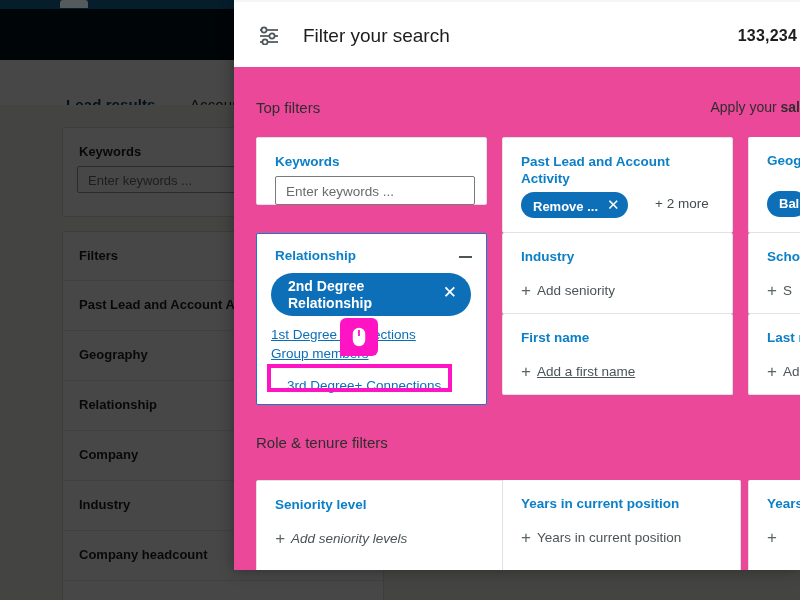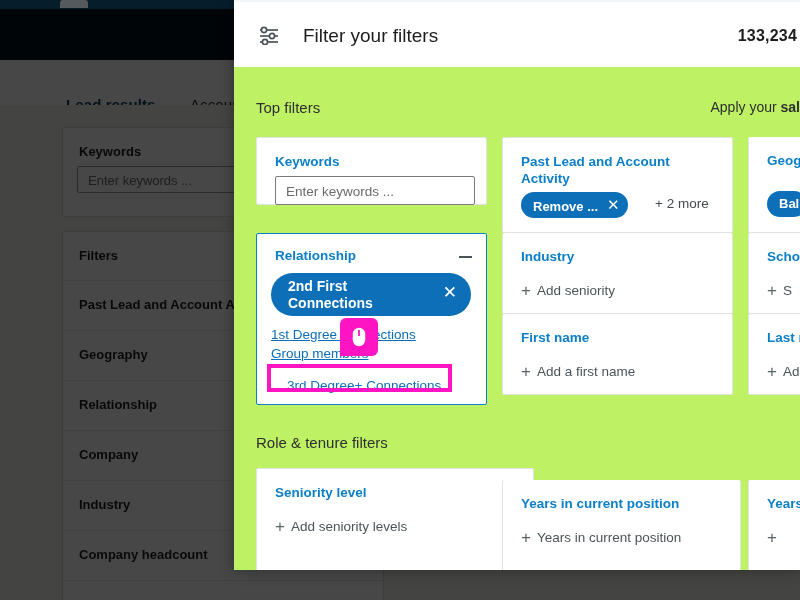--- a/index.html
+++ b/index.html
@@ -195,21 +195,21 @@
     font-weight: bold;
     color: #1d1d1d;
     letter-spacing: .2px;
     text-align: center;
   }
 
   .modal-scroll {
     position: absolute;
     left: 0; top: 67px;
     width: 566px; height: 503px;
-    background: #bef264;
+    background: #ec4899;
     overflow: hidden;
   }
 
   .section-head {
     position: absolute;
     font-size: 15px;
     color: #2e2e2e;
   }
   .section-head.top-filters { left: 22px; top: 32px; }
   .section-head.role-tenure { left: 22px; top: 367px; }
@@ -446,21 +446,21 @@
       <span class="modal-header-icon">
         <svg width="22" height="20" viewBox="0 0 22 20">
           <line x1="2" y1="5" x2="20" y2="5" stroke="#4b5458" stroke-width="1.7"></line>
           <line x1="2" y1="11" x2="20" y2="11" stroke="#4b5458" stroke-width="1.7"></line>
           <line x1="2" y1="17" x2="20" y2="17" stroke="#4b5458" stroke-width="1.7"></line>
           <circle cx="6" cy="5" r="2.6" fill="#ffffff" stroke="#4b5458" stroke-width="1.7"></circle>
           <circle cx="14" cy="11" r="2.6" fill="#ffffff" stroke="#4b5458" stroke-width="1.7"></circle>
           <circle cx="7" cy="17" r="2.6" fill="#ffffff" stroke="#4b5458" stroke-width="1.7"></circle>
         </svg>
       </span>
-      <div class="modal-title">Filter your filters</div>
+      <div class="modal-title">Filter your search</div>
       <div class="modal-count">133,234</div>
     </div>
 
     <div class="modal-scroll">
 
       <div class="section-head top-filters">Top filters</div>
 
       <div class="apply-note">
         <span>Apply your </span><b>sal</b>
       </div>
@@ -469,21 +469,21 @@
         <div class="fbox-title">Keywords</div>
         <div class="kw-input">Enter keywords ...</div>
       </div>
 
       <div style="position:absolute;left:0;top:166px;width:566px;height:175px;">
         <div class="rel-card">
           <div class="rel-title">Relationship</div>
           <div class="rel-collapse"></div>
 
           <div class="rel-pill">
-            <div class="rel-pill-label">2nd First Connections</div>
+            <div class="rel-pill-label">2nd Degree Relationship</div>
             <div class="rel-pill-x">✕</div>
           </div>
 
           <div class="rel-link l1">1st Degree Connections</div>
           <div class="rel-link l2">Group members</div>
           <div class="rel-link l3">3rd Degree+ Connections</div>
         </div>
       </div>
 
       <div class="fbox" style="position:absolute;left:268px;top:70px;width:231px;height:96px;">
@@ -496,21 +496,21 @@
 
       <div class="fbox" style="position:absolute;left:268px;top:166px;width:231px;height:81px;">
         <div class="fbox-title">Industry</div>
         <div class="addrow" style="top:50px;">
           <span class="plus">+</span><span>Add seniority</span>
         </div>
       </div>
 
       <div class="fbox" style="position:absolute;left:268px;top:247px;width:231px;height:81px;">
         <div class="fbox-title">First name</div>
-        <div class="addrow" style="top:50px;">
+        <div class="addrow" style="top:50px;text-decoration:underline;">
           <span class="plus">+</span><span>Add a first name</span>
         </div>
       </div>
 
       <div class="fbox" style="position:absolute;left:514px;top:70px;width:231px;height:96px;">
         <div class="fbox-title">Geog</div>
         <div class="pill" style="left:18px;top:54px;">
           <span>Bal</span>
         </div>
       </div>
@@ -524,23 +524,23 @@
 
       <div class="fbox" style="position:absolute;left:514px;top:247px;width:231px;height:81px;">
         <div class="fbox-title">Last n</div>
         <div class="addrow" style="top:50px;">
           <span class="plus">+</span><span>Ad</span>
         </div>
       </div>
 
       <div class="section-head role-tenure">Role &amp; tenure filters</div>
 
-      <div class="fbox" style="position:absolute;left:22px;top:401px;width:278px;height:110px;">
+      <div class="fbox" style="position:absolute;left:22px;top:413px;width:278px;height:110px;">
         <div class="fbox-title">Seniority level</div>
-        <div class="addrow" style="top:50px;">
+        <div class="addrow" style="top:50px;font-style:italic;">
           <span class="plus">+</span><span>Add seniority levels</span>
         </div>
       </div>
 
       <div class="fbox" style="position:absolute;left:268px;top:413px;width:239px;height:110px;">
         <div class="fbox-title">Years in current position</div>
         <div class="addrow" style="top:50px;">
           <span class="plus">+</span><span>Years in current position</span>
         </div>
       </div>

